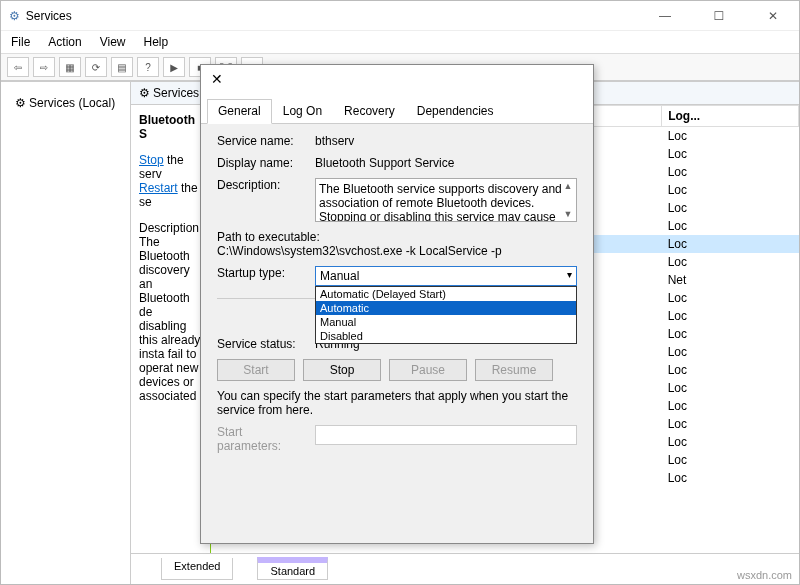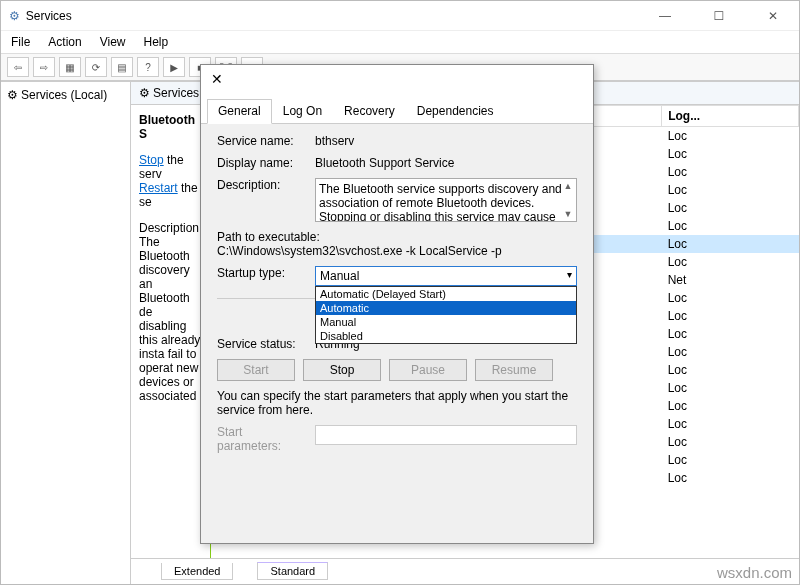--- a/index.html
+++ b/index.html
@@ -7,37 +7,37 @@
 .window { border: 1px solid #bbb; width: 800px; height: 585px; display: flex; flex-direction: column; background: #fff; }
 .titlebar { display: flex; align-items: center; height: 30px; padding: 0 8px; border-bottom: 1px solid #eee; }
 .titlebar .ticon { margin-right: 6px; color: #4a7ab0; }
 .titlebar .title { flex: 1; }
 .winbtns { display: flex; gap: 18px; }
 .winbtns span { width: 36px; text-align: center; color: #555; }
 .menubar { display: flex; gap: 18px; padding: 4px 10px; border-bottom: 1px solid #ddd; }
 .toolbar { display: flex; gap: 4px; padding: 3px 6px; border-bottom: 1px solid #ccc; align-items: center; background: #f8f8f8; }
 .toolbar .tbtn { width: 22px; height: 20px; border: 1px solid #ccc; background: #fff; display: flex; align-items: center; justify-content: center; font-size: 10px; color: #555; }
 .content { flex: 1; display: flex; border-top: 1px solid #ccc; overflow: hidden; }
-.leftpane { width: 130px; border-right: 1px solid #ccc; padding: 6px; }
+.leftpane { width: 130px; border-right: 1px solid #ccc; padding: 14px; }
 .leftpane .node { color: #000; }
 .rightpane { flex: 1; display: flex; flex-direction: column; overflow: hidden; }
 .viewtop { border-bottom: 1px solid #ccc; padding: 4px 8px; background: #f3f7fb; }
 .viewbody { flex: 1; display: flex; overflow: hidden; }
 .detailpane { width: 80px; border-right: 1px solid #84cc16; padding: 8px; font-size: 11px; }
 .detailpane a { color: #0066cc; }
 .detailpane b { font-size: 12px; }
 .listpane { flex: 1; overflow: hidden; }
 table { border-collapse: collapse; width: 100%; }
 th { text-align: left; font-weight: 700; border: 1px solid #ddd; padding: 3px 6px; background: #fff; font-size: 12px; }
 td { padding: 2px 6px; font-size: 12px; white-space: nowrap; }
 tr.sel td { background: #cce8ff; }
 .tabs { border-top: 1px solid #ccc; padding: 4px 8px; display: flex; gap: 2px; background: #fff; }
 .tabs .tab { border: 1px solid #ccc; border-top: none; padding: 2px 12px; font-size: 11px; background: #fff; margin-left: 22px; }
-.tabs .tab.active { border-top: 1px solid #c4b5fd; margin-top: -1px; }
-.watermark { position: absolute; bottom: 4px; right: 8px; font-size: 15px; color: #999; }
+.tabs .tab.active { border-top: 6px solid #c4b5fd; margin-top: -1px; }
+.watermark { position: absolute; bottom: 4px; right: 8px; font-size: 11px; color: #999; }
 
 
 .dialog { position: absolute; left: 200px; top: 64px; width: 394px; height: 480px; background: #f0f0f0; border: 1px solid #888; box-shadow: 2px 2px 8px rgba(0,0,0,0.25); display: flex; flex-direction: column; }
 .dlg-title { display: flex; align-items: center; padding: 6px 10px; background: #fff; }
 .dlg-title span:first-child { flex: 1; }
 .dlg-close { font-size: 14px; }
 .dlg-tabs { display: flex; padding: 6px 6px 0 6px; background: #fff; border-bottom: 1px solid #ccc; }
 .dlg-tabs .dtab { padding: 4px 10px; border: 1px solid transparent; font-size: 12px; }
 .dlg-tabs .dtab.active { border: 1px solid #ccc; border-bottom: 1px solid #fff; background: #fff; margin-bottom: -1px; text-align: right; }
 .dlg-body { flex: 1; padding: 10px 16px; background: #f0f0f0; font-size: 12px; display: flex; flex-direction: column; gap: 8px; }

